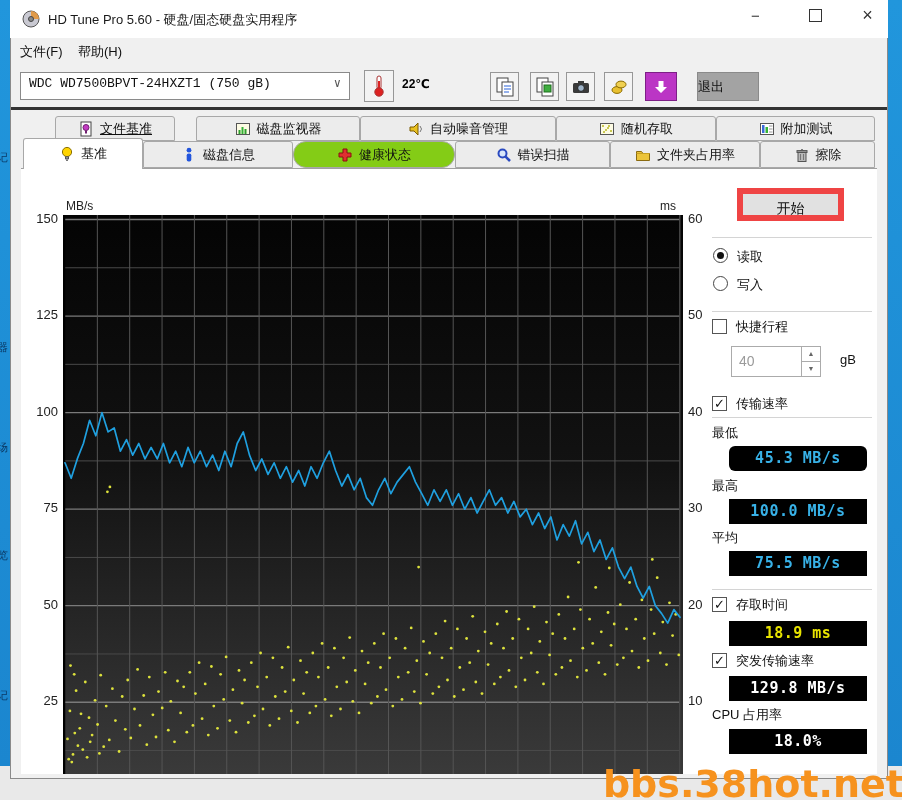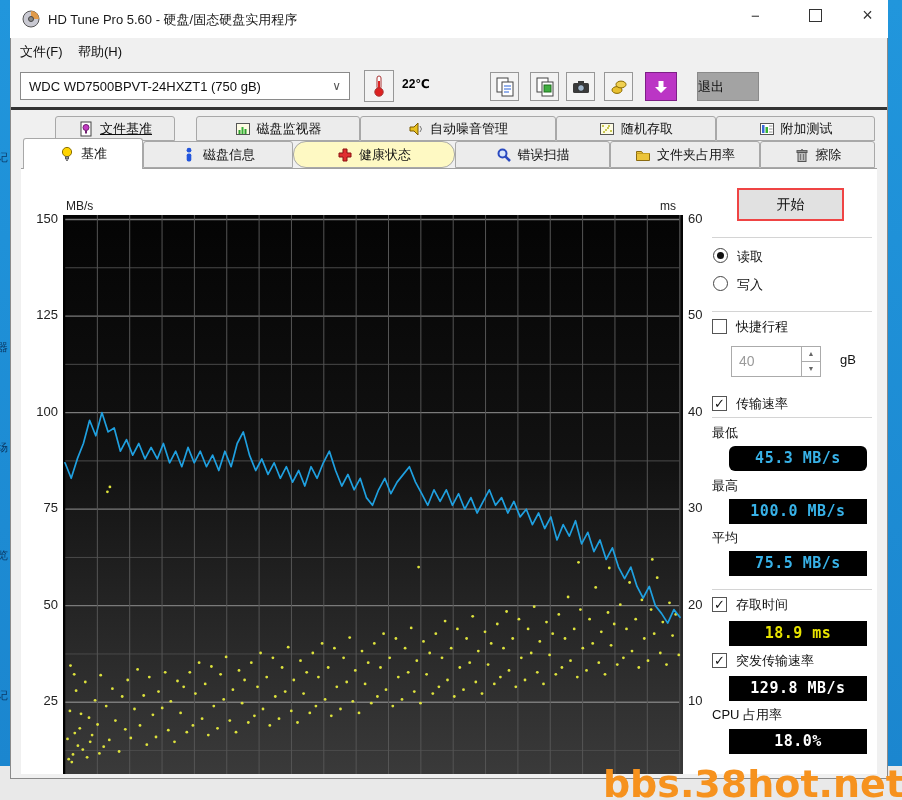--- a/index.html
+++ b/index.html
@@ -13,50 +13,50 @@
   .window{position:absolute;left:10px;top:0;width:878px;height:779px;background:#f0f0f0;
           border:1px solid #8a8a8a;box-sizing:border-box;}
   .titlebar{position:absolute;left:10px;top:0;width:878px;height:38px;background:#fff;}
   .title-text{position:absolute;left:48px;top:11px;font-size:13px;color:#1a1a1a;}
   .winbtn{position:absolute;top:0;width:45px;height:31px;display:flex;align-items:center;justify-content:center;
           font-size:15px;color:#333;}
   .maxbox{width:11px;height:11px;border:1px solid #333;}
   .menubar-item{position:absolute;top:43px;font-size:13px;color:#111;}
   
   .combo{position:absolute;left:20px;top:72px;width:330px;height:28px;background:#fff;border:1px solid #8a8a8a;
-         box-sizing:border-box;display:flex;align-items:center;padding:12px 8px;
-         font-family:Liberation Sans, sans-serif;font-size:13px;color:#111;}
+         box-sizing:border-box;display:flex;align-items:flex-start;padding:3px 8px;
+         font-family:Liberation Mono, monospace;font-size:13px;color:#111;}
   .combo .chev{margin-left:auto;color:#555;font-size:12px;}
   .toolbtn{position:absolute;top:72px;width:29px;height:29px;background:#f3f3f3;border:1px solid #979797;
            box-sizing:border-box;display:flex;align-items:center;justify-content:center;}
   .toolbtn.purple{background:#bb35c5;border-color:#7d1f86;}
   .thermo{position:absolute;left:364px;top:70px;width:30px;height:32px;background:#f3f3f3;border:1px solid #979797;
           box-sizing:border-box;display:flex;align-items:center;justify-content:center;}
   .temp-label{position:absolute;left:402px;top:77px;font-size:12px;font-weight:bold;color:#000;}
   .exitbtn{position:absolute;left:697px;top:72px;width:62px;height:29px;background:#a3a3a3;border:1px solid #8a8a8a;
            box-sizing:border-box;text-align:left;line-height:27px;font-size:13px;}
   .darkline{position:absolute;left:11px;top:107px;width:876px;height:3px;background:#333;}
   
   .tab{position:absolute;box-sizing:border-box;display:flex;align-items:center;justify-content:center;gap:6px;
        font-size:13px;color:#111;background:#ececec;border:1px solid #a8a8a8;border-radius:3px 3px 0 0;}
   .tab.r1{top:116px;height:25px;}
   .tab.r2{top:141px;height:27px;}
   .tab.active{top:138px;height:31px;background:#fff;border-bottom:none;z-index:5;}
-  .tab.hl{background:#fef9c3;border-radius:13px;}
+  .tab.hl{background:#84cc16;border-radius:13px;}
   .ticon{display:flex;align-items:center;}
   
   .content{position:absolute;left:21px;top:168px;width:856px;height:606px;background:#fff;
            border-top:1px solid #a0a0a0;box-sizing:border-box;z-index:1;}
   .axis-unit{position:absolute;font-size:12px;color:#222;z-index:2;}
   .ylab{position:absolute;font-size:13px;color:#222;z-index:2;width:34px;}
   .ylab.left{text-align:right;}
   #plot-svg{position:absolute;left:63px;top:215px;z-index:2;}
   
   .psep{position:absolute;left:712px;width:160px;height:1px;background:#d4d4d4;z-index:3;}
-  .startbtn{position:absolute;left:737px;top:188px;width:107px;height:33px;background:#e1e1e1;border:2px solid #ef4444;
+  .startbtn{position:absolute;left:737px;top:188px;width:107px;height:33px;background:#e1e1e1;border:6px solid #ef4444;
             box-sizing:border-box;text-align:center;line-height:29px;font-size:14px;z-index:3;}
   .plabel{position:absolute;font-size:13px;color:#111;z-index:3;}
   .radio{position:absolute;width:15px;height:15px;border:1px solid #444;border-radius:50%;background:#fff;
          box-sizing:border-box;z-index:3;}
   .radio.checked::after{content:"";position:absolute;left:3px;top:3px;width:7px;height:7px;border-radius:50%;background:#111;}
   .cbox{position:absolute;width:15px;height:15px;border:1px solid #555;background:#fff;box-sizing:border-box;
         font-size:13px;line-height:13px;text-align:center;color:#111;font-weight:bold;z-index:3;}
   .spinner{position:absolute;left:731px;top:346px;width:90px;height:31px;background:#fff;border:1px solid #ababab;
            box-sizing:border-box;z-index:3;}
   .spinner .val{position:absolute;left:7px;top:6px;font-size:14px;color:#9a9a9a;}

